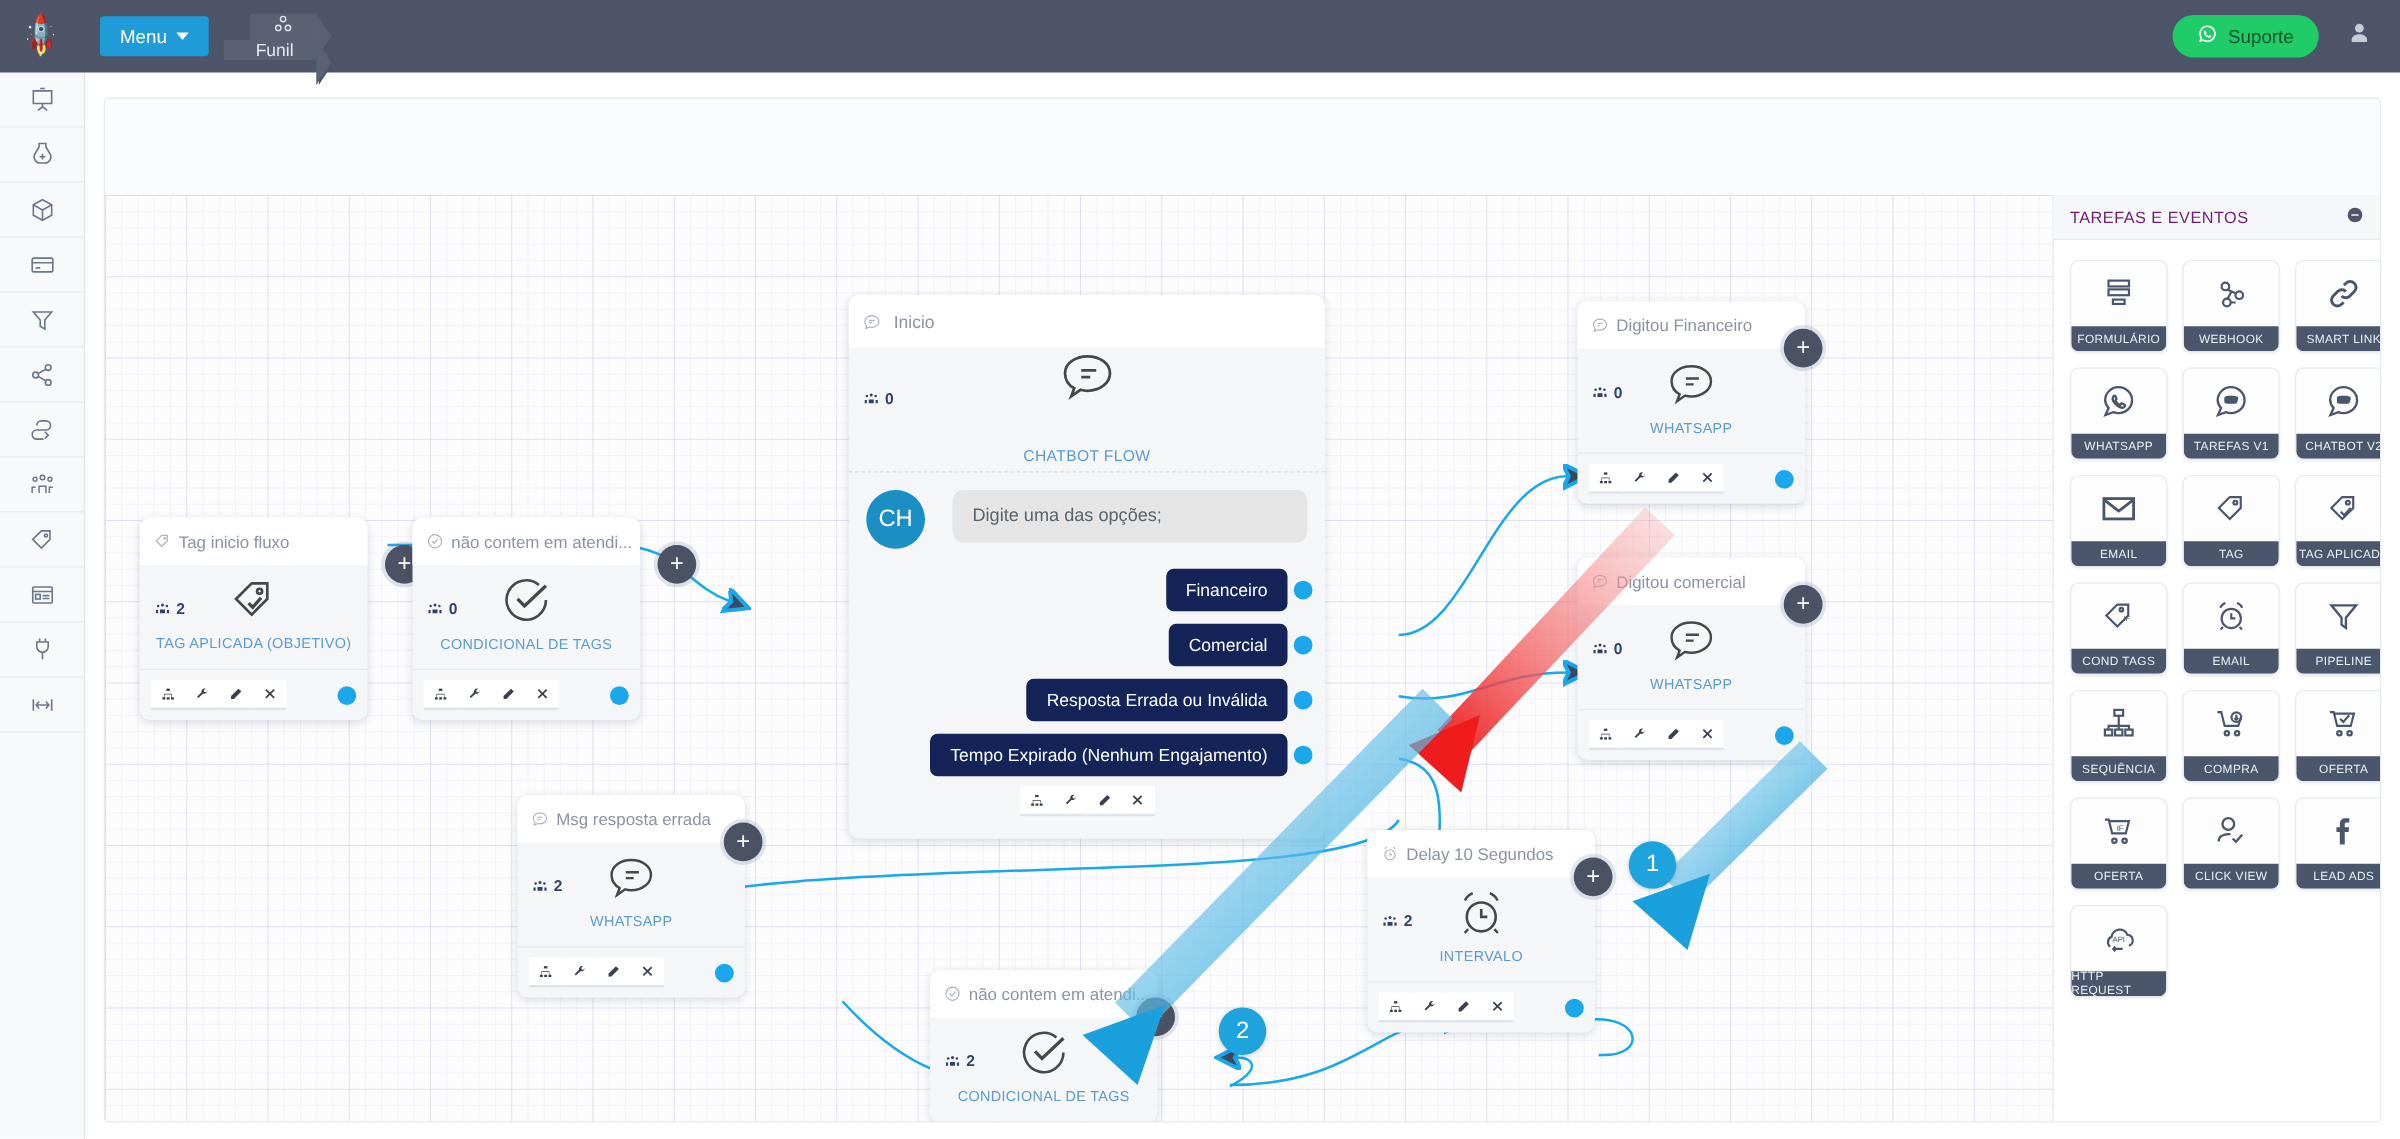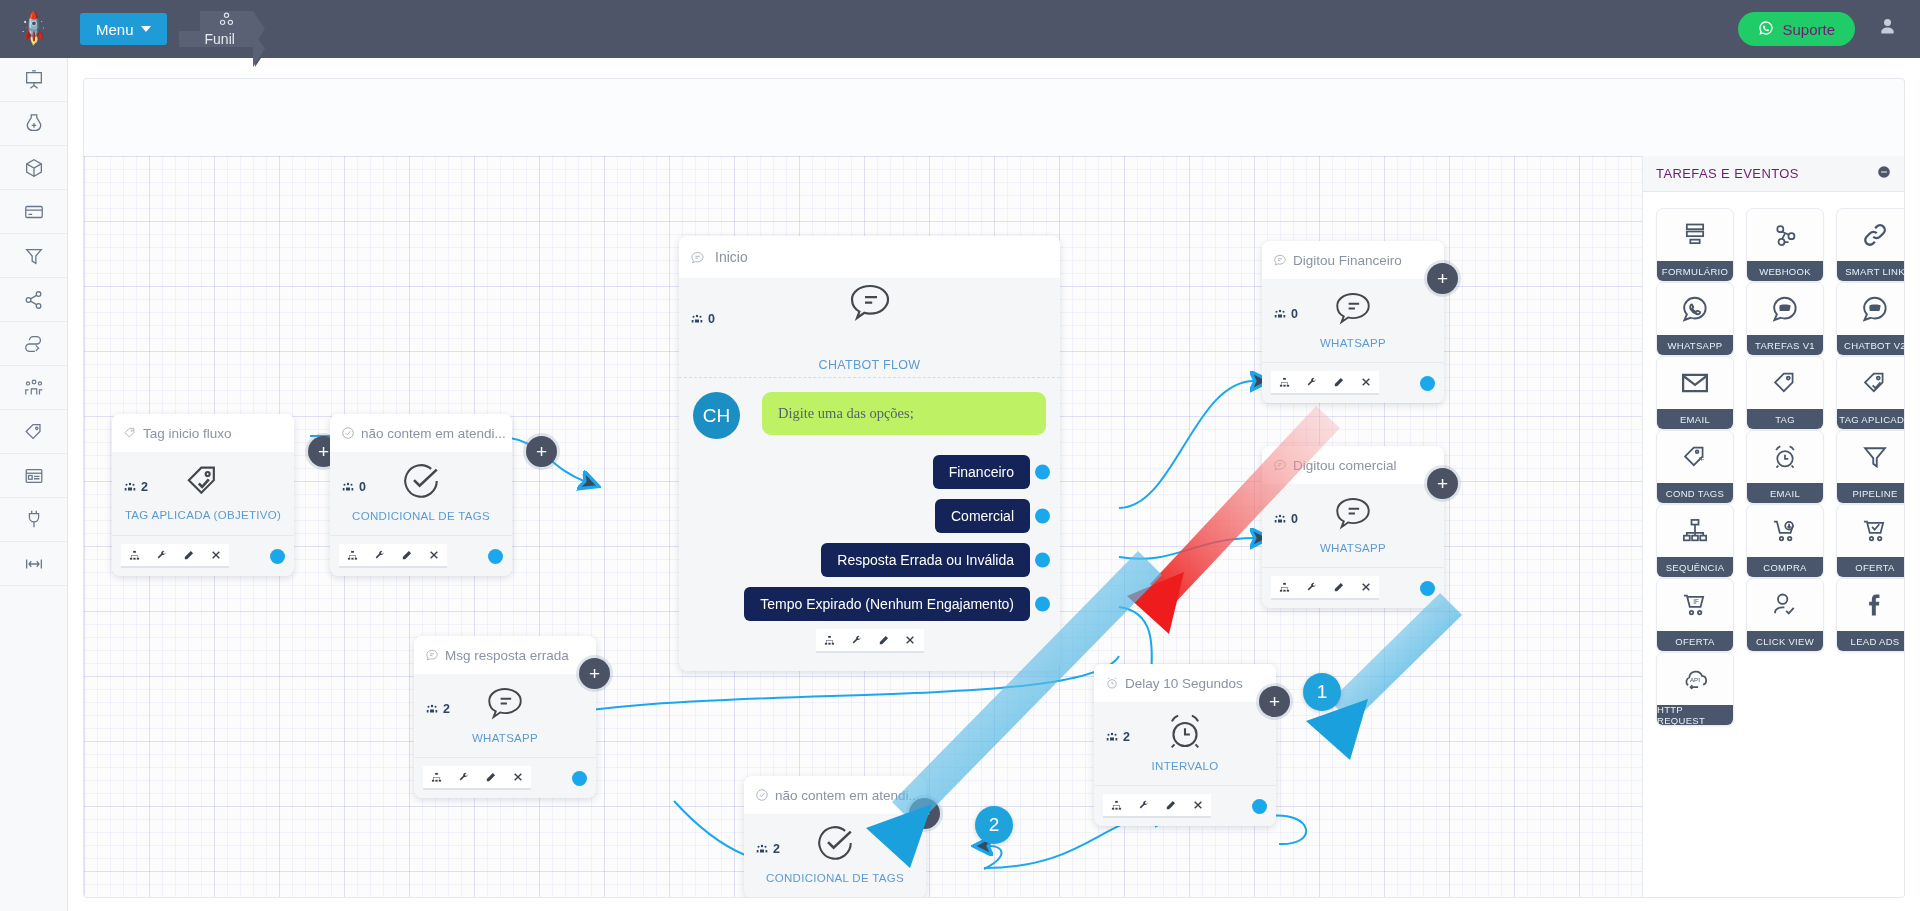--- a/index.html
+++ b/index.html
@@ -39,21 +39,21 @@
   }
   .crumb::before {
     content: ""; position: absolute; right: -14px; top: 0;
     width: 0; height: 0; z-index: 1;
     border-top: 18px solid transparent; border-bottom: 18px solid transparent;
     border-left: 12px solid #4e5568;
   }
   .crumb-icon { font-size: 15px; color: #dfe5ec; }
   .topbar-right { margin-left: auto; display: flex; align-items: center; gap: 22px; padding-right: 22px; }
   .suporte-btn {
-    background: #1fcc68; color: #701a75; border: none; border-radius: 20px;
+    background: #1fcc68; color: #14532d; border: none; border-radius: 20px;
     height: 34px; padding: 0 20px; font-size: 15px; cursor: pointer;
     display: flex; align-items: center; gap: 8px; font-family: "Liberation Sans", sans-serif;
   }
   .user-ico { color: #c7cdd8; font-size: 22px; cursor:pointer; }
 
   
   .rail {
     position: absolute; left: 0; top: 58px; width: 68px; height: 853px;
     background: #f7f9fb; border-right: 1px solid #e2e7ee; z-index: 40;
   }
@@ -158,22 +158,22 @@
   .node-chat { width: 381px; z-index: 9; }
   .node-chat .node-title { height: 42px; font-size: 14px; gap: 10px; }
   .node-chat .node-body { height: 100px; border-bottom: 1px dashed #d7dce3; }
   .chatzone { position: relative; padding: 14px 14px 6px 14px; }
   .chat-row { display: flex; gap: 22px; align-items: flex-start; }
   .chat-av {
     width: 47px; height: 47px; border-radius: 50%; background: #1b8fc4; color: #fff;
     display: flex; align-items: center; justify-content: center; font-size: 19px; flex: 0 0 auto;
   }
   .chat-bub {
-    background: #bef264; color: #55636f; border-radius: 9px;
-    padding: 13px 16px; font-size: 14.5px; flex: 1; font-family: Liberation Serif, serif;
+    background: #e5e5e5; color: #55636f; border-radius: 9px;
+    padding: 13px 16px; font-size: 14.5px; flex: 1;
   }
   .opt-wrap { display: flex; flex-direction: column; align-items: flex-end; gap: 10px; margin-top: 16px; padding-right: 16px; }
   .opt {
     position: relative; background: #142459; color: #fff; border-radius: 6px;
     padding: 9px 16px; font-size: 14px; cursor: pointer; white-space: nowrap;
   }
   .opt .odot {
     position: absolute; right: -20px; top: 50%; transform: translateY(-50%);
     width: 15px; height: 15px; border-radius: 50%; background: #1aa7ec;
   }
@@ -193,21 +193,21 @@
     position: absolute; right: 0; top: 77px; width: 262px; height: 743px;
     background: #ffffff; border-left: 1px solid #e4e9ef; z-index: 30;
   }
   .rpanel-head {
     height: 36px; background: #f5f7f9; border-bottom: 1px solid #e4e9ef;
     display: flex; align-items: center; justify-content: space-between;
     padding: 0 13px; font-size: 13px; color: #701a75; letter-spacing: .4px;
   }
   .collapse-ico { color: #4e5668; font-size: 14px; cursor: pointer; }
   .grid {
-    display: grid; grid-template-columns: repeat(3, 78px); gap: 0 12px;
+    display: grid; grid-template-columns: repeat(3, 78px); gap: 12px 12px;
     padding: 16px 0 0 13px;
   }
   .tool {
     width: 78px; height: 74px; background: #fdfdfe; border: 1px solid #e8ecf1;
     border-radius: 7px; position: relative; overflow: hidden; cursor: pointer;
     box-shadow: 0 1px 2px rgba(40,55,85,0.07);
   }
   .tool-ico {
     height: 52px; display: flex; align-items: center; justify-content: center; color: #49566b;
   }

